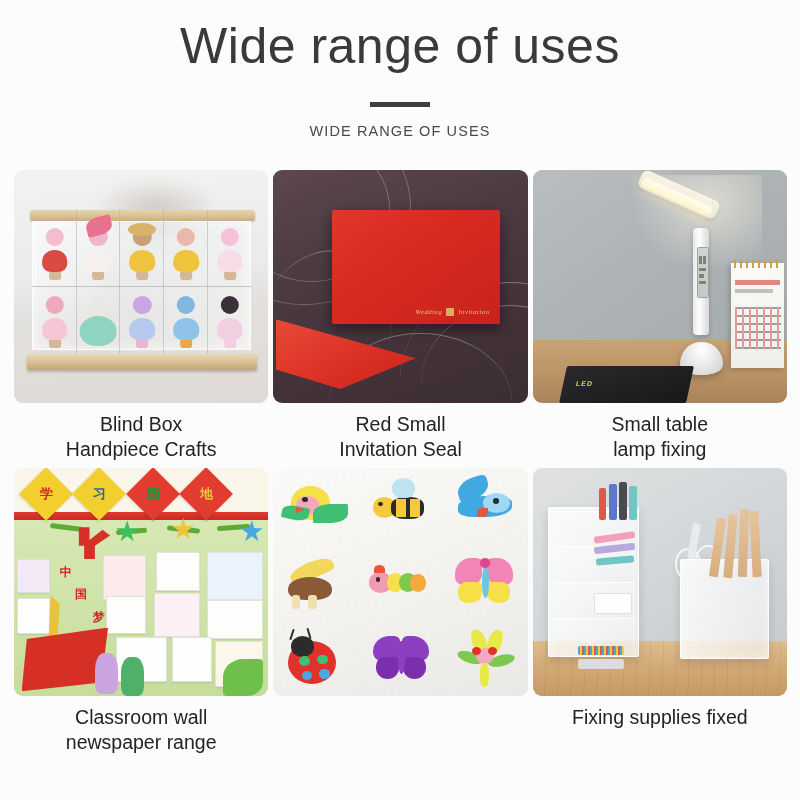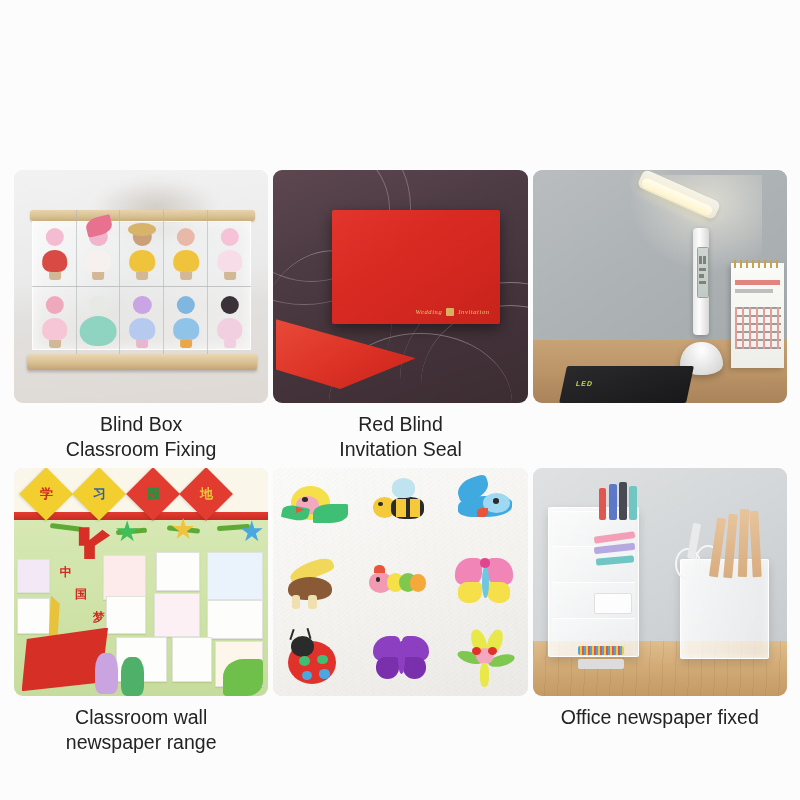--- a/index.html
+++ b/index.html
@@ -186,20 +186,25 @@
   .os-pen{position:absolute;border-radius:2px;}
   .os-pencil{position:absolute;border-radius:1px;
     background:linear-gradient(180deg,#e7c49c,#d8ad80);}
   .os-sc{position:absolute;border:2.2px solid #f4f5f6;border-radius:50%;}
 </style>
 </head>
 <body>
 
 <div class="page">
 
+  <div class="header">
+    <div class="title">Wide range of uses</div>
+    <div class="divider"></div>
+    <div class="subtitle">WIDE RANGE OF USES</div>
+  </div>
 
   <div class="grid">
 
     <div class="cell">
       <div class="photo">
         <div class="bb-bg"></div>
         <div class="bb-blur"></div>
         <div class="bb-case">
           <div class="bb-topbar"></div>
           <div class="bb-glass"></div>
@@ -258,42 +263,42 @@
               <div class="bb-legs" style="background:#e8a84a"></div>
             </div>
           <div class="bb-fig" style="left:83%;top:56%;height:34%">
             <div class="bb-head" style="top:0;background:#3a3238"></div>
             <div class="bb-body" style="bottom:16%;background:#f2cfe0"></div>
               <div class="bb-legs" style="background:#f2cfe0"></div>
             </div>
         </div>
       </div>
       <div class="caption">Blind Box
-Classroom Fixing</div>
+Handpiece Crafts</div>
     </div>
 
     <div class="cell">
       <div class="photo">
         <div class="rp-bg"></div>
         <div class="rp-swirl" style="left:-30%;top:-26%;width:84%;height:84%"></div>
         <div class="rp-swirl" style="left:-16%;top:-14%;width:62%;height:62%"></div>
         <div class="rp-swirl2" style="left:50%;top:48%;width:86%;height:84%"></div>
         <div class="rp-swirl2" style="left:58%;top:58%;width:70%;height:68%"></div>
         <div class="rp-swirl2" style="left:22%;top:70%;width:72%;height:60%"></div>
         <div class="rp-swirl2" style="left:-6%;top:34%;width:52%;height:70%;transform:rotate(18deg)"></div>
         <div class="rp-card">
           <div class="rp-gold">
             <span>Wedding</span>
             <span class="rp-emblem"></span>
             <span>Invitation</span>
           </div>
         </div>
         <div class="rp-flap"></div>
       </div>
-      <div class="caption">Red Blind
+      <div class="caption">Red Small
 Invitation Seal</div>
     </div>
 
     <div class="cell">
       <div class="photo">
         <div class="dl-wall"></div>
         <div class="dl-glow"></div>
         <div class="dl-desk"></div>
         <div class="dl-cal">
           <div class="dl-spiral"></div>
@@ -308,20 +313,22 @@
           <i style="left:14%;top:40%;width:68%;height:7%"></i>
           <i style="left:14%;top:54%;width:46%;height:7%"></i>
           <i style="left:14%;top:68%;width:60%;height:6%"></i>
         </div>
         <div class="dl-base"></div>
         <div class="dl-headbar"></div>
         <div class="dl-light"></div>
         <div class="dl-book"></div>
         <div class="dl-logo">LED</div>
       </div>
+      <div class="caption">Small table
+lamp fixing</div>
     </div>
 
     <div class="cell row2">
       <div class="photo">
         <div class="cw-wall"></div>
         <div class="cw-green"></div>
         <div class="cw-redband"></div>
 
         <div class="cw-dia" style="left:5%;background:#f2cf2e">
           <span style="color:#cf2b22">学</span>
@@ -488,17 +495,17 @@
 
         <div class="os-box2"></div>
         <div class="os-sc" style="left:56%;top:35%;width:10%;height:14%"></div>
         <div class="os-sc" style="left:64%;top:34%;width:10%;height:14%"></div>
         <div class="os-pen" style="left:62%;top:24%;width:3%;height:16%;background:#e8eaec;transform:rotate(10deg)"></div>
         <div class="os-pencil" style="left:76%;top:20%;width:3.4%;height:28%;transform:rotate(5deg)"></div>
         <div class="os-pencil" style="left:81%;top:18%;width:3.4%;height:30%;transform:rotate(2deg)"></div>
         <div class="os-pencil" style="left:86%;top:19%;width:3.4%;height:29%;transform:rotate(-3deg)"></div>
         <div class="os-pencil" style="left:71%;top:22%;width:3.4%;height:26%;transform:rotate(8deg)"></div>
       </div>
-      <div class="caption">Office newspaper fixed</div>
+      <div class="caption">Fixing supplies fixed</div>
     </div>
 
   </div>
 </div>
 
 </body></html>

